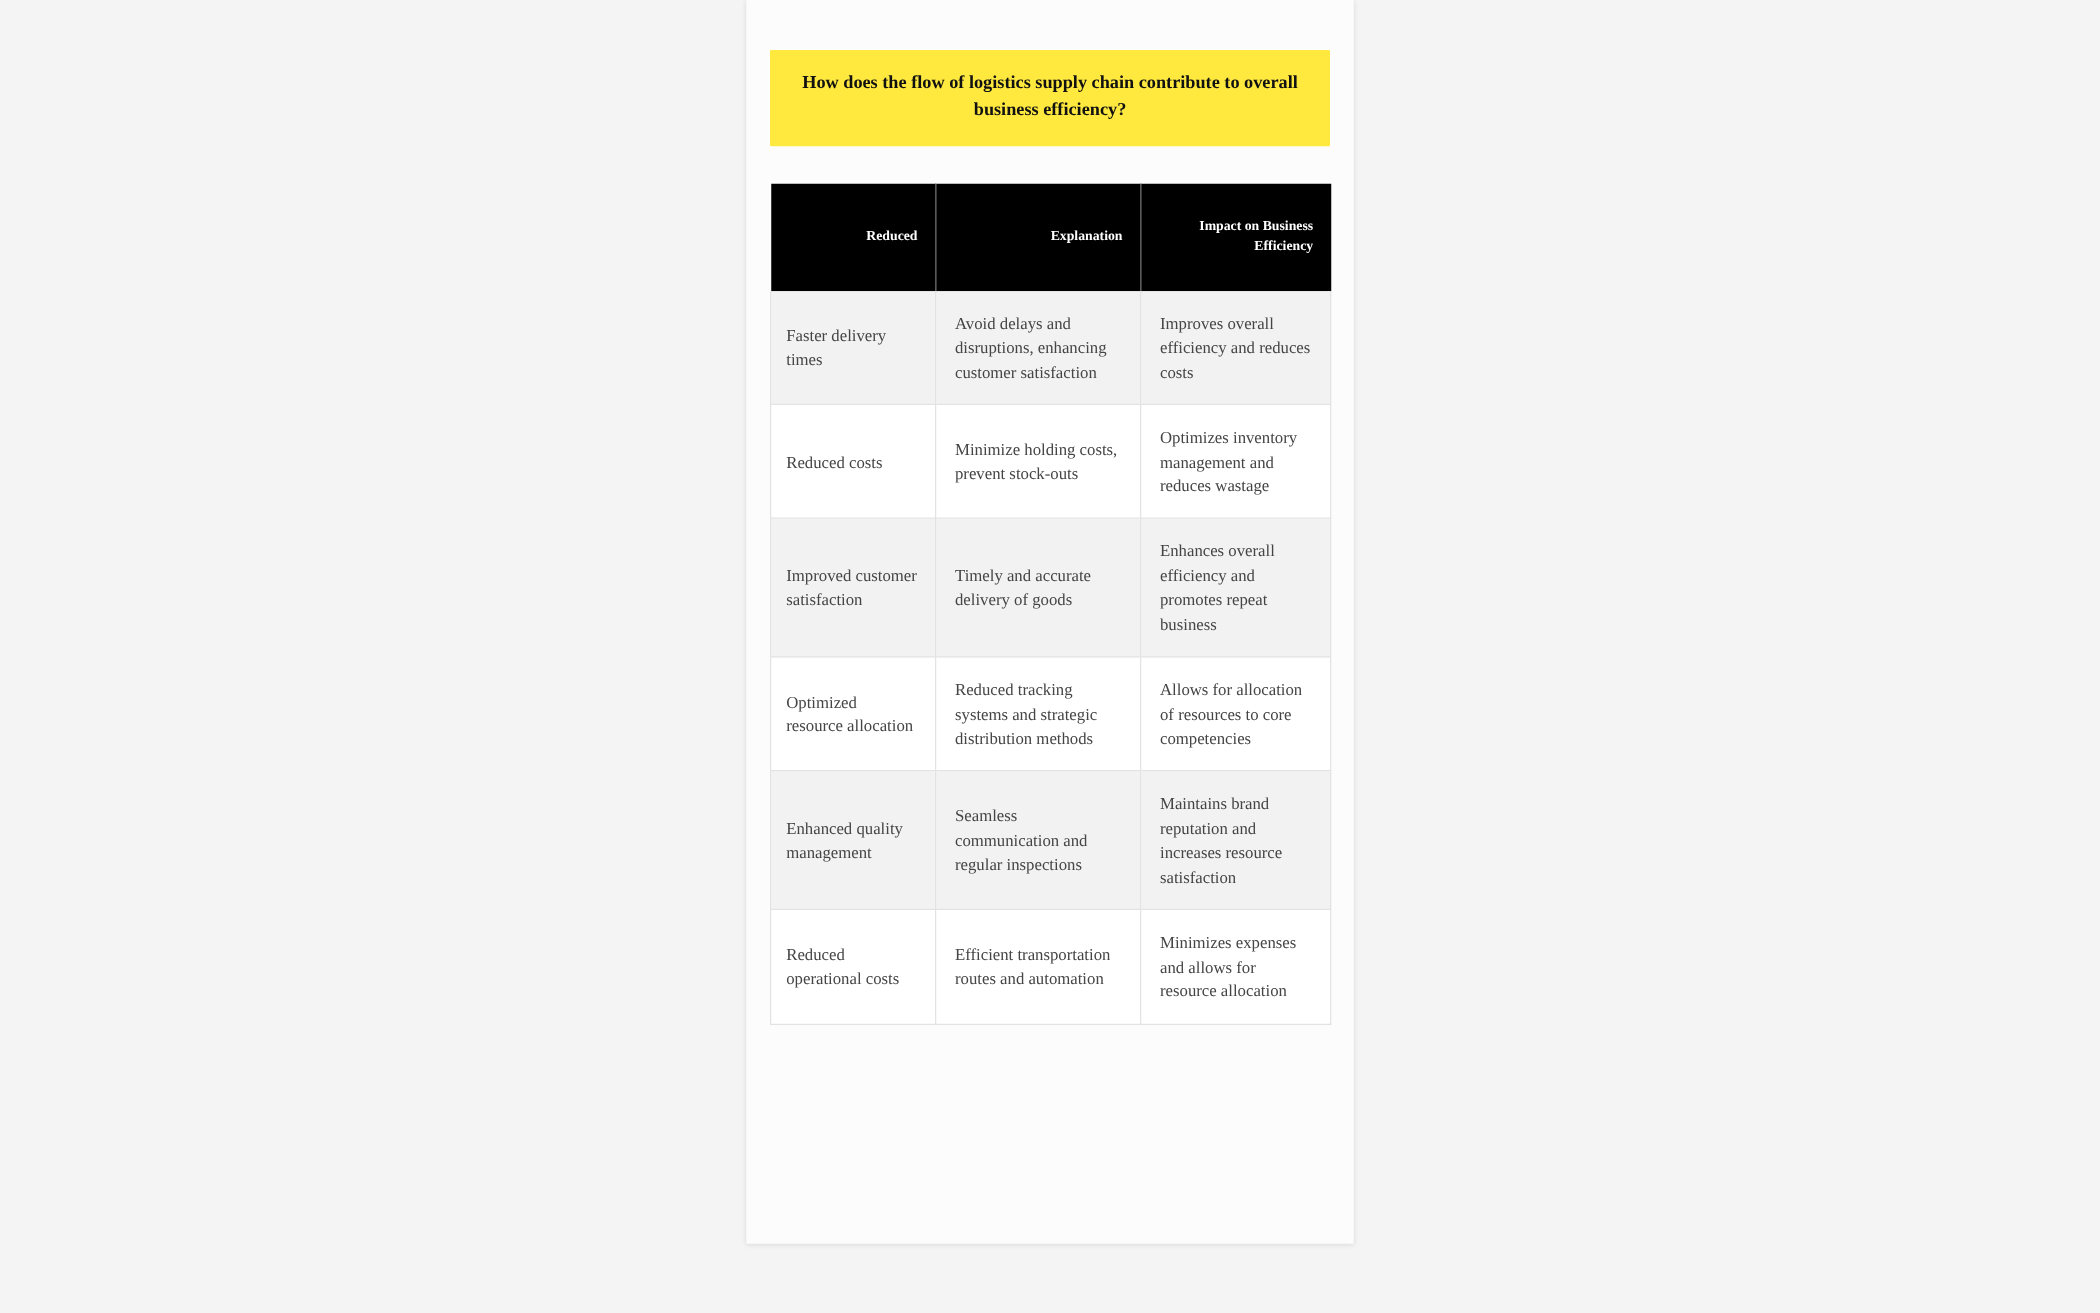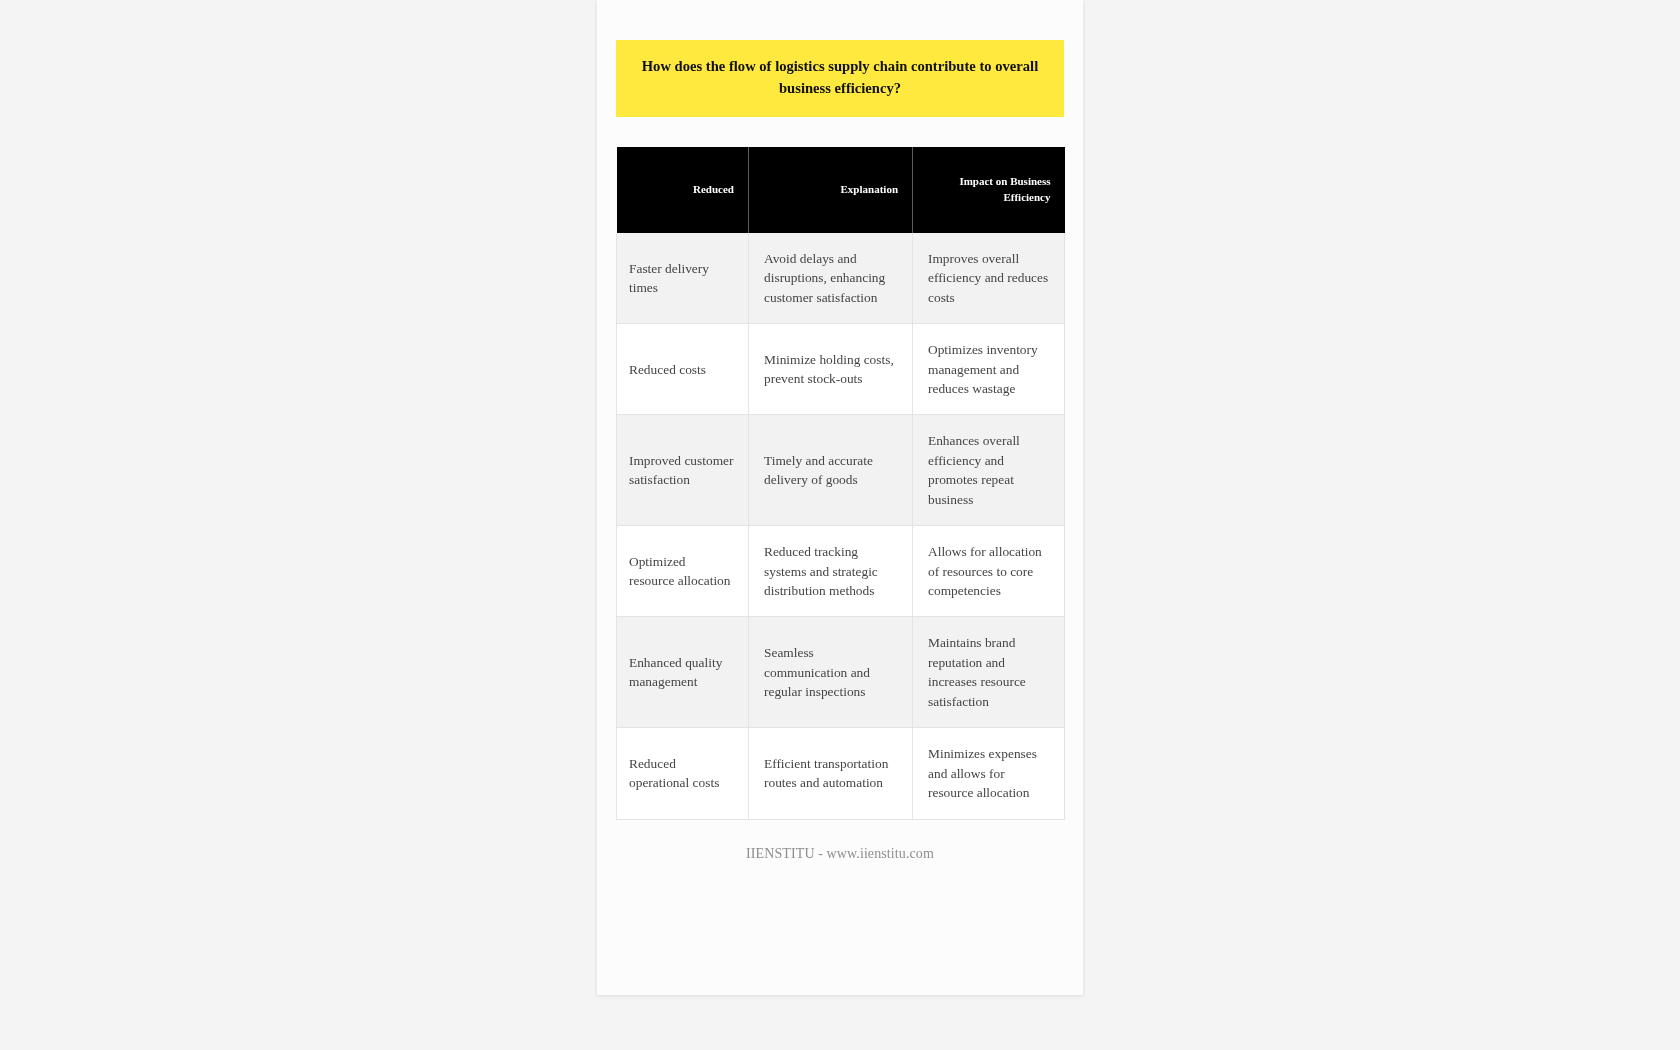--- a/index.html
+++ b/index.html
@@ -148,17 +148,16 @@
             <td>Maintains brand reputation and increases resource satisfaction</td>
           </tr>
           <tr class="row-plain">
             <td>Reduced operational costs</td>
             <td>Efficient transportation routes and automation</td>
             <td>Minimizes expenses and allows for resource allocation</td>
           </tr>
         </tbody>
       </table>
 
-      <div class="footer-note">IIENSTITU - www.iienstitu.com</div>
 
     </div>
   </div>
 </div>
 
 </body></html>

